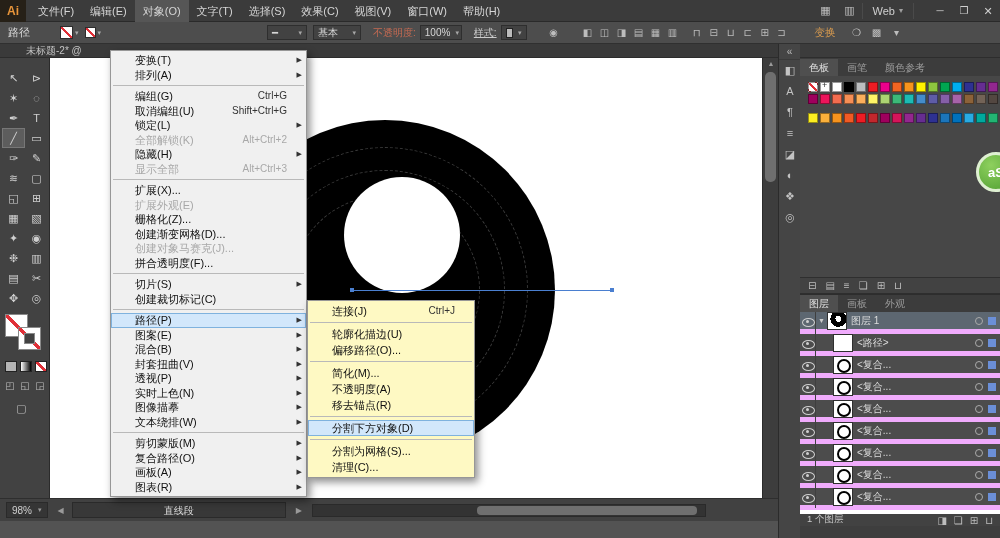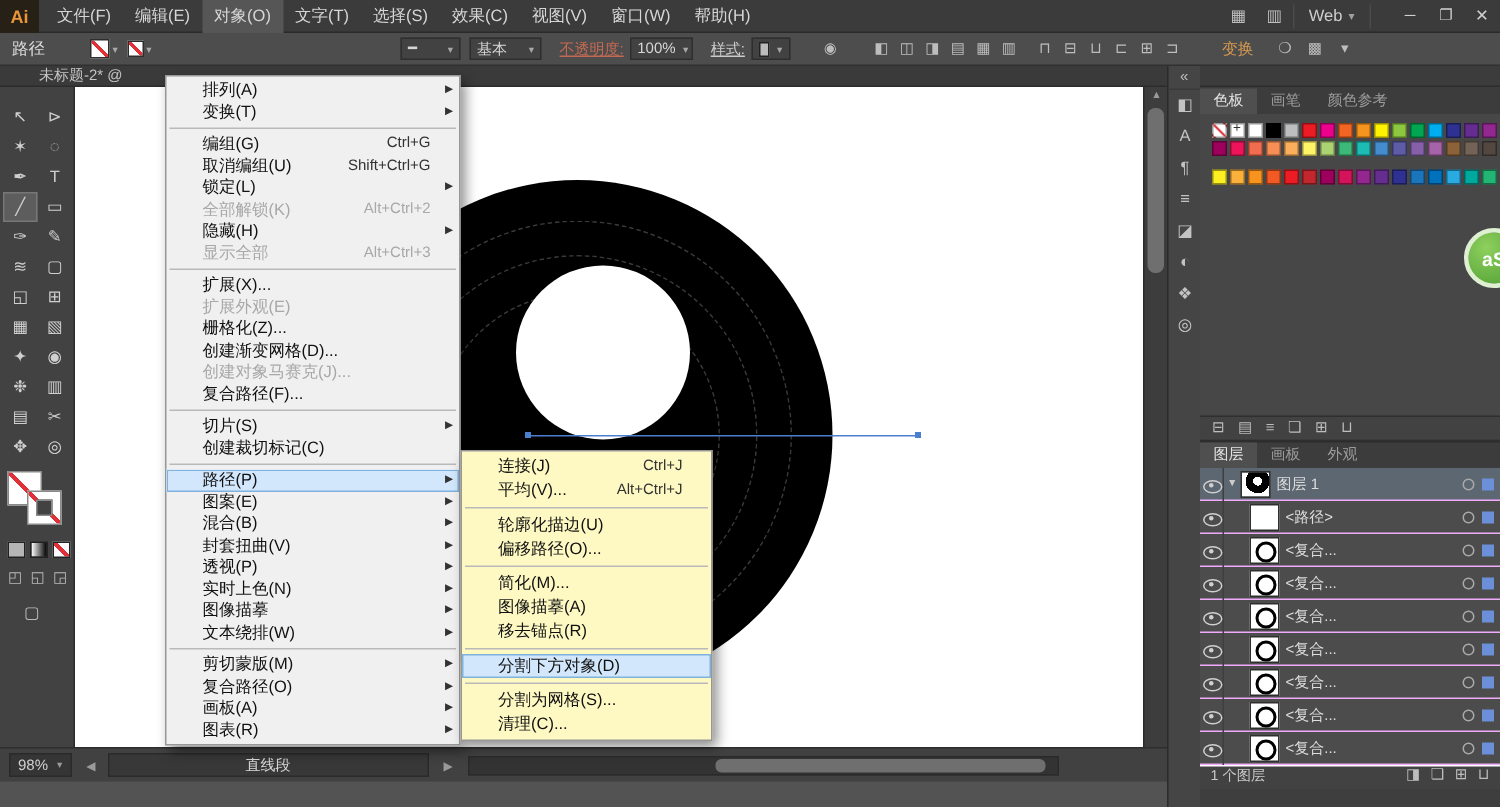--- a/index.html
+++ b/index.html
@@ -30,21 +30,21 @@
   .cb-ctx{margin-left:8px;font-size:11px;color:#dcdcdc}
   .cb-swgroup{display:flex;align-items:center;margin-left:30px;gap:2px}
   .cb-sw{width:13px;height:13px;background:#fff;border:1px solid #2d2d2d;
     background-image:linear-gradient(45deg,transparent 42%,#e03038 42%,#e03038 58%,transparent 58%)}
   .cb-sw.stroke{width:11px;height:11px}
   .cb-caret{font-size:7px;color:#a8a8a8}
   .cb-drop{display:flex;align-items:center;gap:5px;height:15px;background:#424242;border:1px solid #2e2e2e;
     padding:0 4px;color:#d6d6d6}
   .cb-profile{margin-left:166px;width:40px;justify-content:space-between}
   .cb-brushdef{margin-left:6px;width:48px;justify-content:space-between}
-  .cb-opacity{margin-left:12px;color:#c56a52;text-decoration:underline}
+  .cb-opacity{margin-left:12px;color:#c56a52;}
   .cb-opval{margin-left:4px;width:42px;}
   .cb-style{margin-left:12px;color:#cccccc;text-decoration:underline}
   .cb-styledrop{margin-left:4px;width:26px;justify-content:space-between}
   .cb-styledrop .mini{width:10px;height:10px;background:#bbb;border:1px solid #222}
   .cb-iconrow{display:flex;align-items:center;gap:3px;margin-left:20px}
   .cb-iconrow.dist{margin-left:10px}
   .cb-ic{width:14px;height:14px;line-height:14px;text-align:center;color:#bdbdbd;font-size:10px}
   .cb-transform{margin-left:26px;color:#d79a4f;font-size:10.5px}
   .cb-right{display:flex;align-items:center;gap:6px;margin-left:14px}
 
@@ -128,39 +128,39 @@
   .sw{width:10px;height:10px;margin:1px;flex:0 0 auto;border:1px solid rgba(0,0,0,.4);background:#777}
   .sw.none{background:#fff;background-image:linear-gradient(45deg,transparent 42%,#e03038 42%,#e03038 58%,transparent 58%)}
   .sw.reg{background:#fff;position:relative}
   .sw.reg::after{content:"+";position:absolute;left:1px;top:-3px;font-size:9px;color:#333}
   .swfooter{position:absolute;left:0;bottom:0;width:200px;height:16px;background:#424242;
     border-top:1px solid #2f2f2f;display:flex;align-items:center;gap:9px;padding:0 8px}
   .swf-ic{color:#bdbdbd;font-size:10px;line-height:16px}
 
   .layersbody{position:absolute;left:0;top:268px;width:200px;height:198px;background:#4c4c4c;overflow:hidden}
   .lrow{height:22px;display:flex;align-items:center;background:#4c4c4c;
-    border-bottom:1px solid #f0abfc;font-size:10px;color:#ddd;white-space:nowrap}
+    border-bottom:5px solid #f0abfc;font-size:10px;color:#ddd;white-space:nowrap}
   .lrow.selected{background:#5d6771}
   .l-eye{width:16px;height:22px;position:relative;border-right:1px solid #3f3f3f;flex:0 0 auto}
   .l-eye::before{content:"";position:absolute;left:2px;top:8px;width:11px;height:7px;
     border:1px solid #d0d0d0;border-radius:50%}
   .l-eye::after{content:"";position:absolute;left:6px;top:10px;width:3px;height:3px;background:#d0d0d0;border-radius:50%}
   .l-exp{width:11px;text-align:center;font-size:7px;color:#ccc;visibility:hidden;flex:0 0 auto}
   .lrow.expanded .l-exp{visibility:visible}
   .lrow.thumb-square .l-exp,.lrow.thumb-ring .l-exp{width:17px}
   .l-thumb{width:20px;height:18px;background:#fff;border:1px solid #2f2f2f;margin-right:4px;
     position:relative;flex:0 0 auto}
   .lrow.thumb-donut .l-thumb{background:radial-gradient(circle at 58% 36%,#fff 0 3px,#000 3px 8px,#fff 8px)}
   .lrow.thumb-ring .l-thumb::after{content:"";position:absolute;left:3px;top:2px;width:10px;height:10px;
     border:2px solid #000;border-radius:50%}
   .l-label{flex:1;overflow:hidden}
   .l-target{width:8px;height:8px;border:1px solid #aaa;border-radius:50%;margin-right:5px;flex:0 0 auto}
   .l-chip{width:8px;height:8px;background:#6b8fd8;margin-right:4px;flex:0 0 auto}
   .layersfooter{position:absolute;left:0;top:466px;width:200px;height:16px;background:#424242;
-    border-top:1px solid #ffffff;display:flex;align-items:flex-start;font-size:9.5px;color:#c9c9c9;padding:0 7px}
+    border-top:4px solid #ffffff;display:flex;align-items:flex-end;font-size:9.5px;color:#c9c9c9;padding:0 7px}
   .lf-icons{margin-left:auto;display:flex;gap:7px}
   .lf-ic{color:#bdbdbd;font-size:10px}
   .panelrest{position:absolute;left:0;top:482px;width:200px;height:12px;background:#3e3e3e}
 
   
   .menu-pop{position:absolute;left:110px;top:50px;width:197px;background:#f0f0f0;
     border:1px solid #979797;box-shadow:3px 4px 8px rgba(0,0,0,.45);padding:2px 0;z-index:50}
   .submenu-pop{position:absolute;left:307px;top:300px;width:168px;background:#fef9c3;
     border:1px solid #979797;box-shadow:3px 4px 8px rgba(0,0,0,.45);padding:2px 0;z-index:51}
   .mi{height:14.5px;line-height:14.5px;display:flex;align-items:center;padding:0 6px 0 24px;
@@ -595,27 +595,27 @@
           <span class="lf-ic"><span>⊞</span></span>
           <span class="lf-ic"><span>⊔</span></span>
         </span>
     </div>
     <div class="panelrest"></div>
   </div>
 
   <div class="menu-pop">
 
       <div class="mi has-arrow">
+        <span class="mi-label">变换(T)</span>
+        <span class="mi-short"></span>
+        <span class="mi-arrow">▶</span>
+      </div>
+
+      <div class="mi has-arrow">
         <span class="mi-label">排列(A)</span>
-        <span class="mi-short"></span>
-        <span class="mi-arrow">▶</span>
-      </div>
-
-      <div class="mi has-arrow">
-        <span class="mi-label">变换(T)</span>
         <span class="mi-short"></span>
         <span class="mi-arrow">▶</span>
       </div>
 
       <div class="mi sep">
         
         
         
       </div>
 
@@ -685,21 +685,21 @@
 
       </div>
 
       <div class="mi disabled">
         <span class="mi-label">创建对象马赛克(J)...</span>
         <span class="mi-short"></span>
 
       </div>
 
       <div class="mi">
-        <span class="mi-label">复合路径(F)...</span>
+        <span class="mi-label">拼合透明度(F)...</span>
         <span class="mi-short"></span>
 
       </div>
 
       <div class="mi sep">
         
         
         
       </div>
 
@@ -801,25 +801,20 @@
     </div>
 
   <div class="submenu-pop">
 
       <div class="mi">
         <span class="mi-label">连接(J)</span>
         <span class="mi-short">Ctrl+J</span>
 
       </div>
 
-      <div class="mi">
-        <span class="mi-label">平均(V)...</span>
-        <span class="mi-short">Alt+Ctrl+J</span>
-
-      </div>
 
       <div class="mi sep">
         
         
         
       </div>
 
       <div class="mi">
         <span class="mi-label">轮廓化描边(U)</span>
         <span class="mi-short"></span>
@@ -838,21 +833,21 @@
         
       </div>
 
       <div class="mi">
         <span class="mi-label">简化(M)...</span>
         <span class="mi-short"></span>
 
       </div>
 
       <div class="mi">
-        <span class="mi-label">图像描摹(A)</span>
+        <span class="mi-label">不透明度(A)</span>
         <span class="mi-short"></span>
 
       </div>
 
       <div class="mi">
         <span class="mi-label">移去锚点(R)</span>
         <span class="mi-short"></span>
 
       </div>
 

